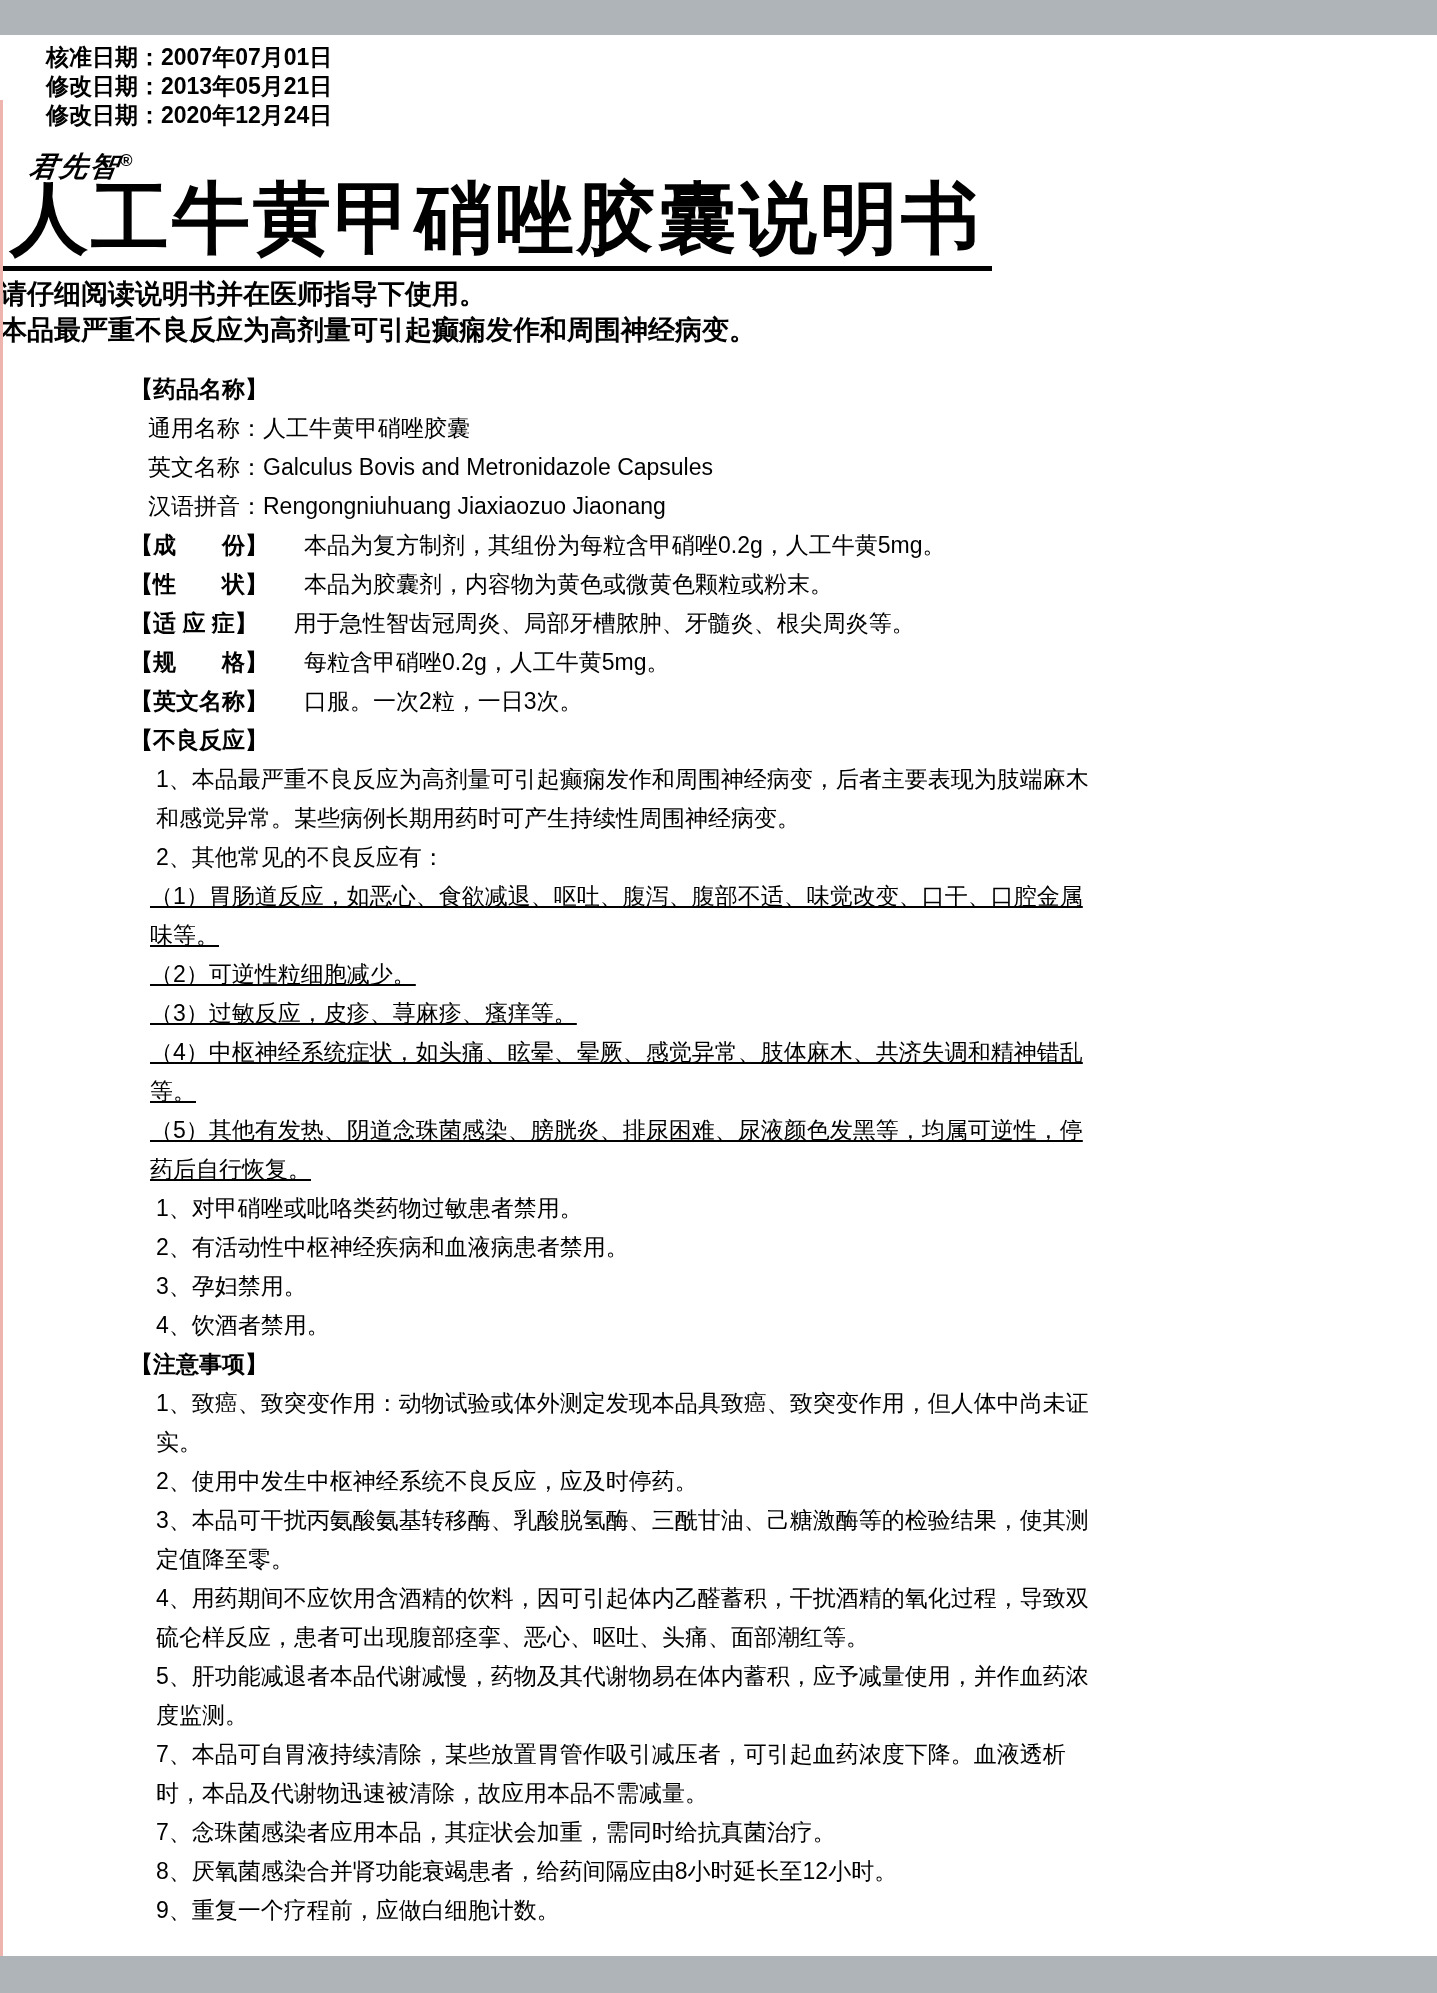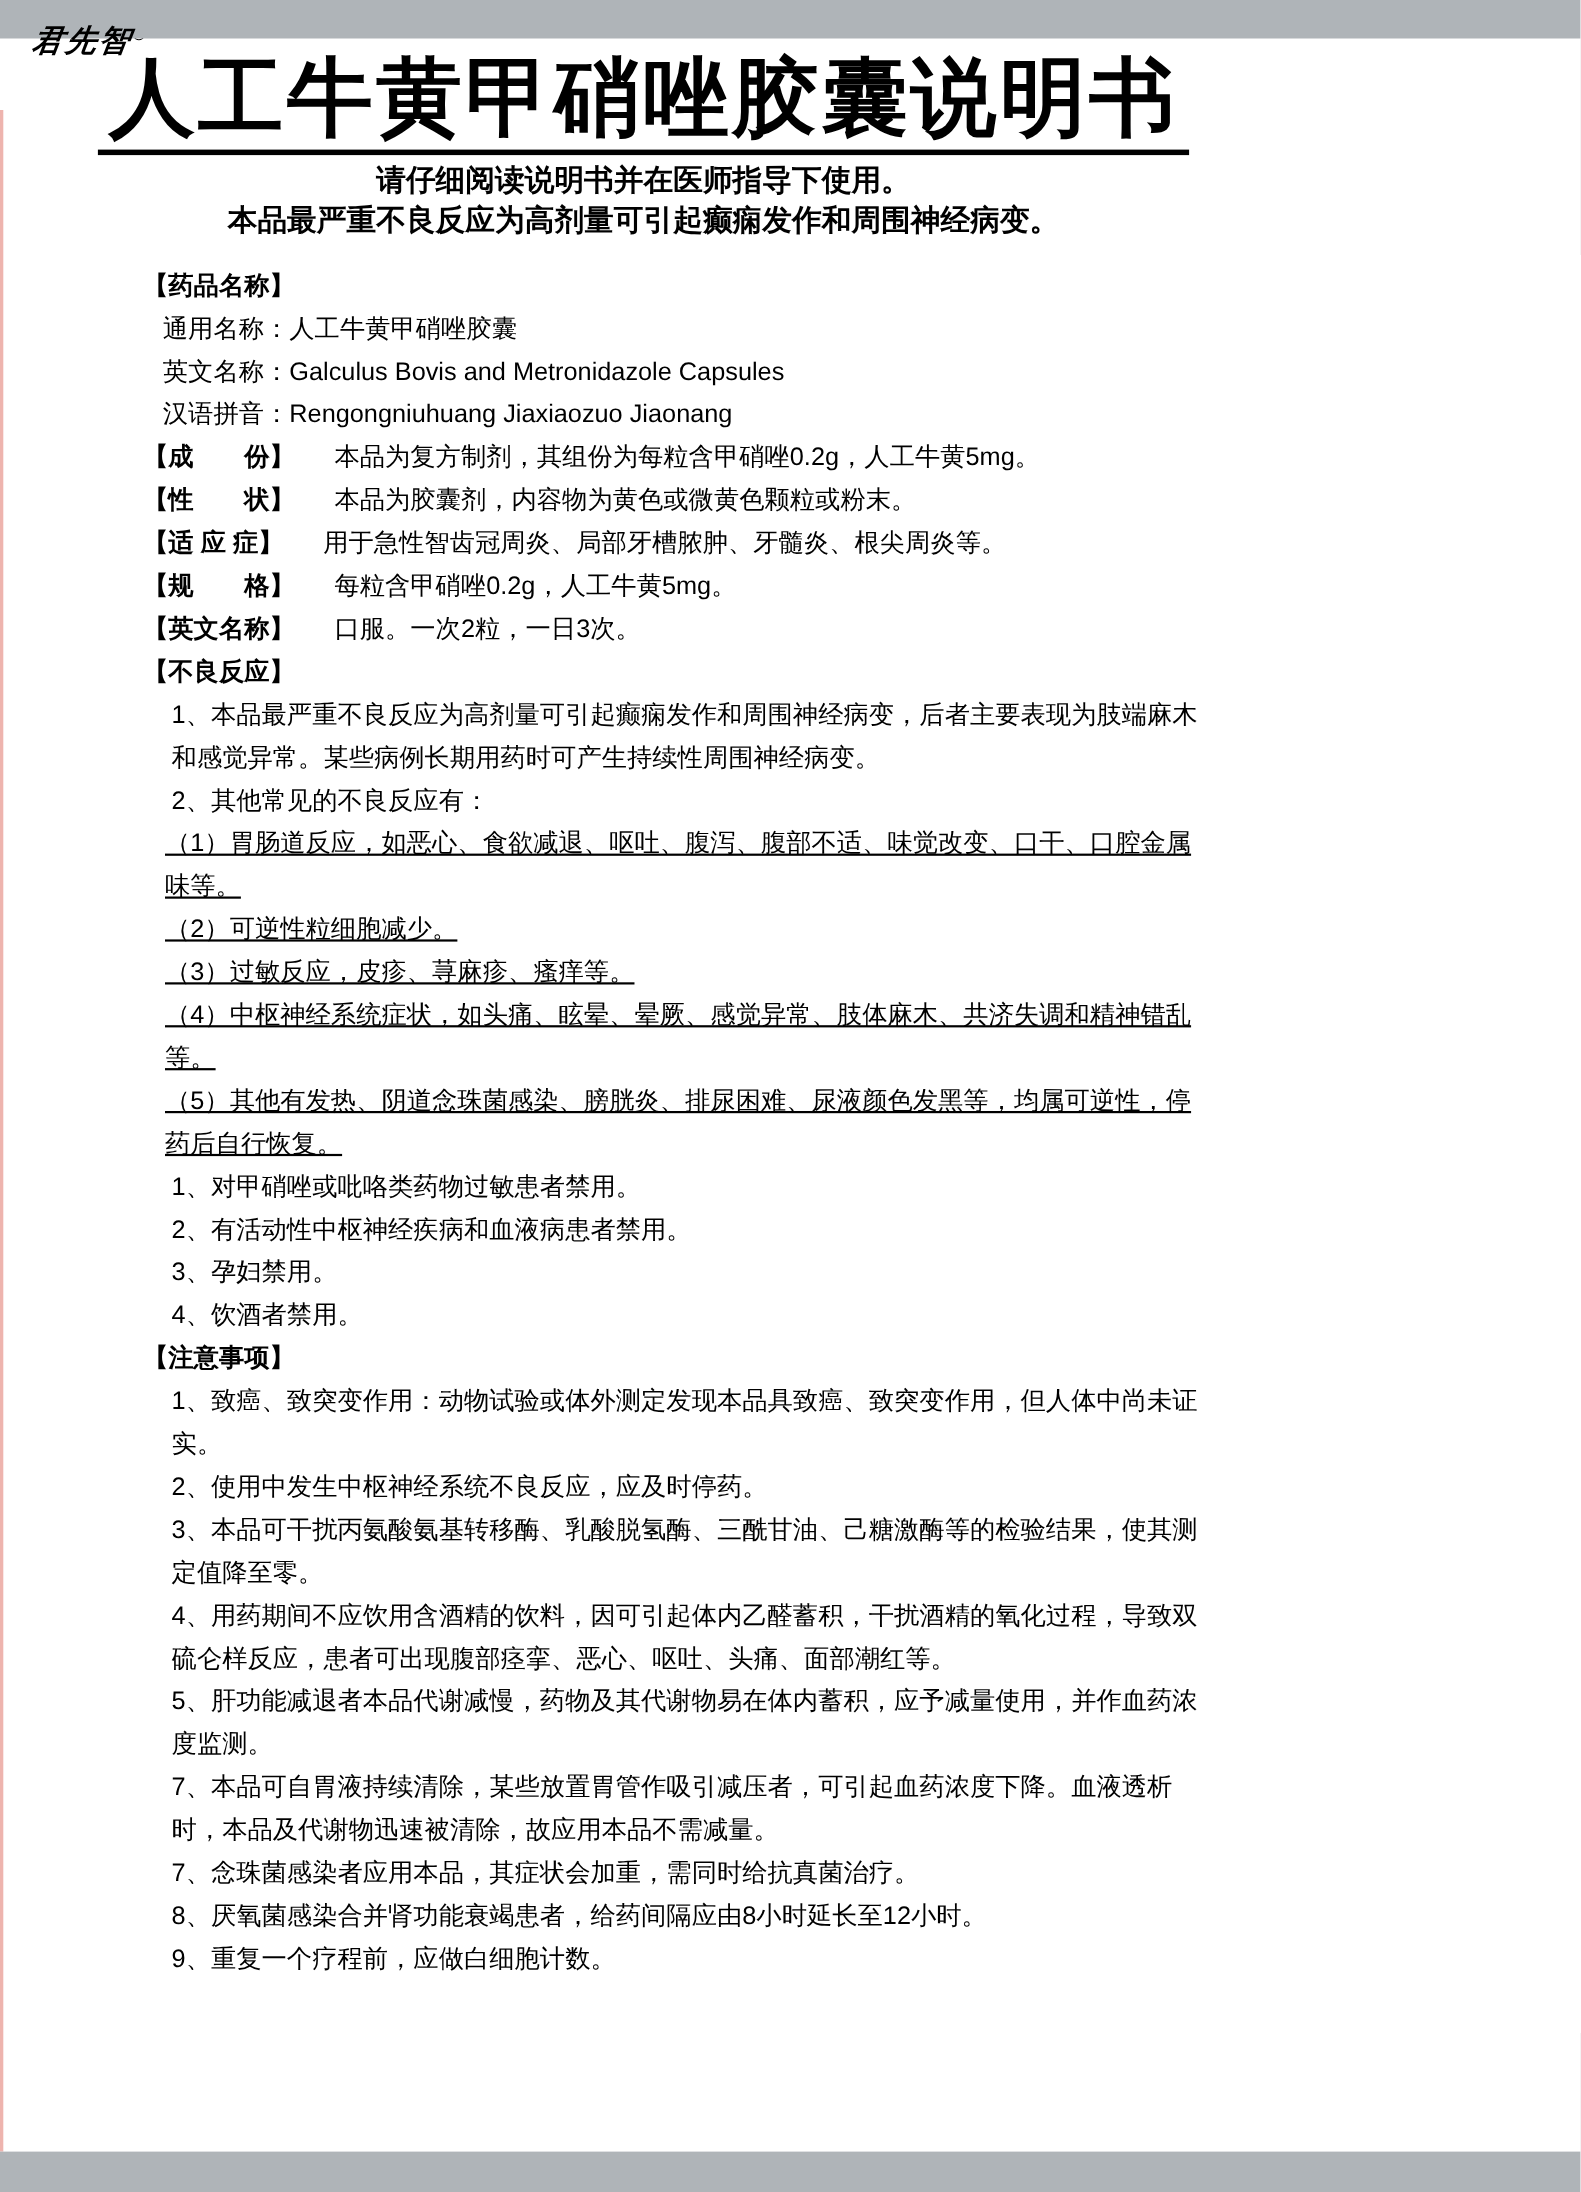--- a/index.html
+++ b/index.html
@@ -15,21 +15,21 @@
   .band-bottom { position:absolute; bottom:0; left:0; width:100%; height:37px; background:#afb4b8; }
   .edge-left { position:absolute; left:0; top:100px; width:3px; height:1856px; background:#eeb4ae; }
 
   .dates { margin:43px 0 0 46px; font-size:23px; font-weight:bold; line-height:29px; }
   .dates div { white-space:nowrap; }
 
   .logo { margin:14px 0 0 30px; font-size:28px; font-weight:bold; line-height:34px; }
   .logo .mark { display:inline-block; font-style:italic; transform:skewX(-8deg); letter-spacing:2px; }
   .logo sup { font-size:17px; font-style:normal; vertical-align:super; }
 
-  .head { width:1170px; text-align:center; margin-top:-6px; }
+  .head { width:1170px; margin-top:-6px; }
   .doc-title {
     display:inline-block;
     margin:0; padding:0 10px 6px 10px;
     font-size:78px; font-weight:900; letter-spacing:3px;
     line-height:1.05;
     border-bottom:5px solid #000;
     white-space:nowrap;
   }
   .warn { font-size:27px; font-weight:bold; line-height:36px; }
   .warn.first { margin-top:5px; }
@@ -41,20 +41,25 @@
   .item { padding-left:26px; }
   .pitem { padding-left:20px;text-decoration:underline; }
 </style>
 </head>
 <body>
 
 <div class="page">
   <div class="band-top"></div>
   <div class="edge-left"></div>
 
+  <div class="dates">
+    <div>核准日期：2007年07月01日</div>
+    <div>修改日期：2013年05月21日</div>
+    <div>修改日期：2020年12月24日</div>
+  </div>
 
   <div class="logo"><span class="mark">君先智</span><sup>®</sup></div>
 
   <div class="head">
     <h1 class="doc-title">人工牛黄甲硝唑胶囊说明书</h1>
     <div class="warn first">请仔细阅读说明书并在医师指导下使用。</div>
     <div class="warn">本品最严重不良反应为高剂量可引起癫痫发作和周围神经病变。</div>
   </div>
 
   <div class="body">

